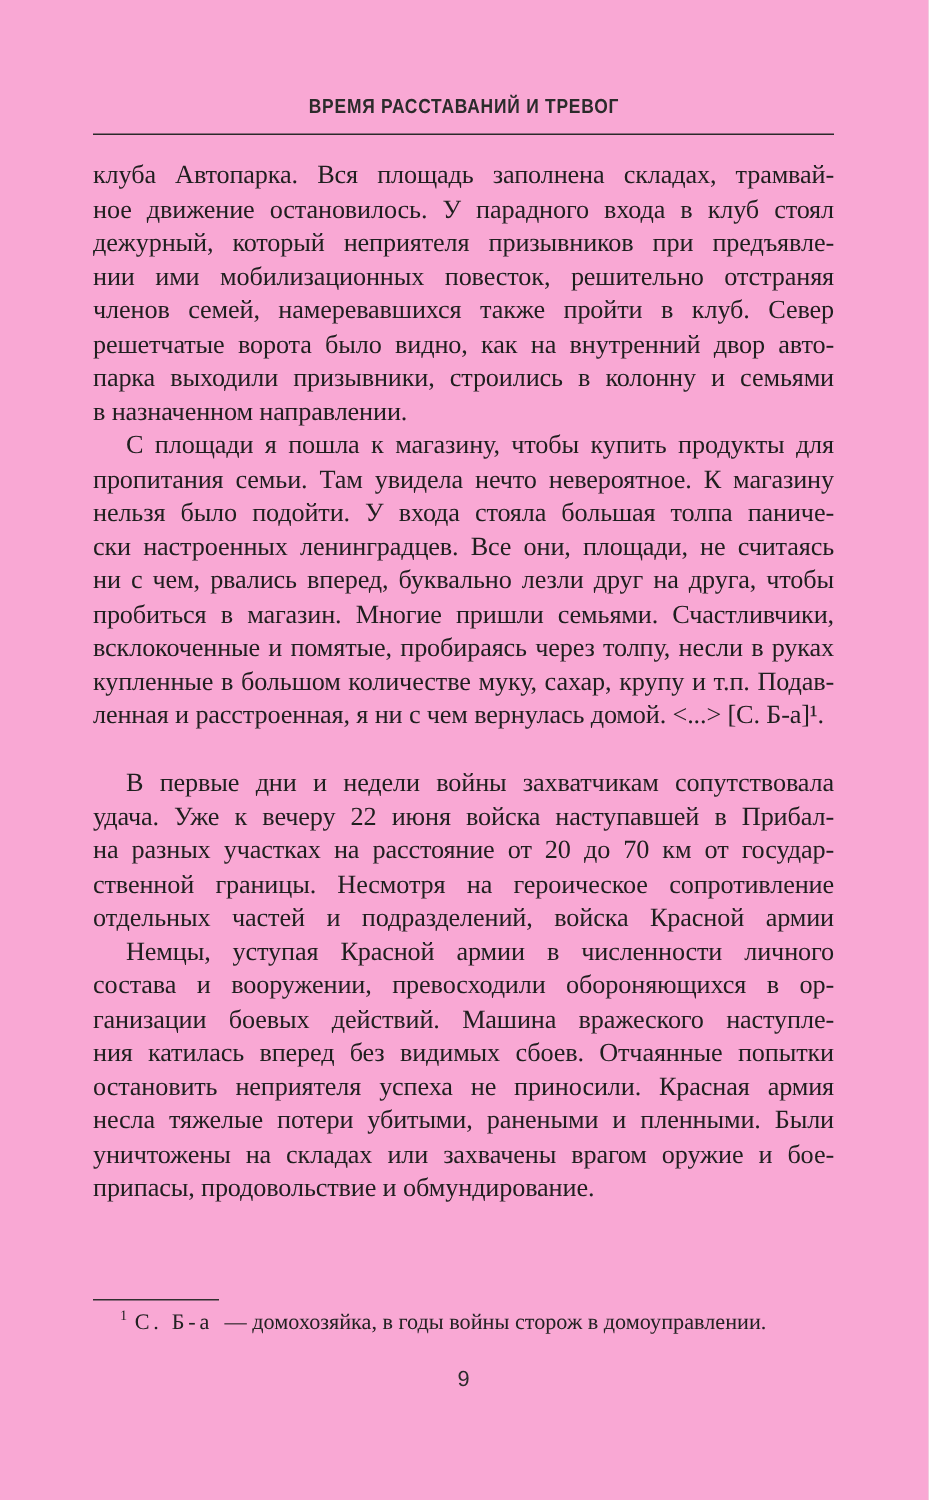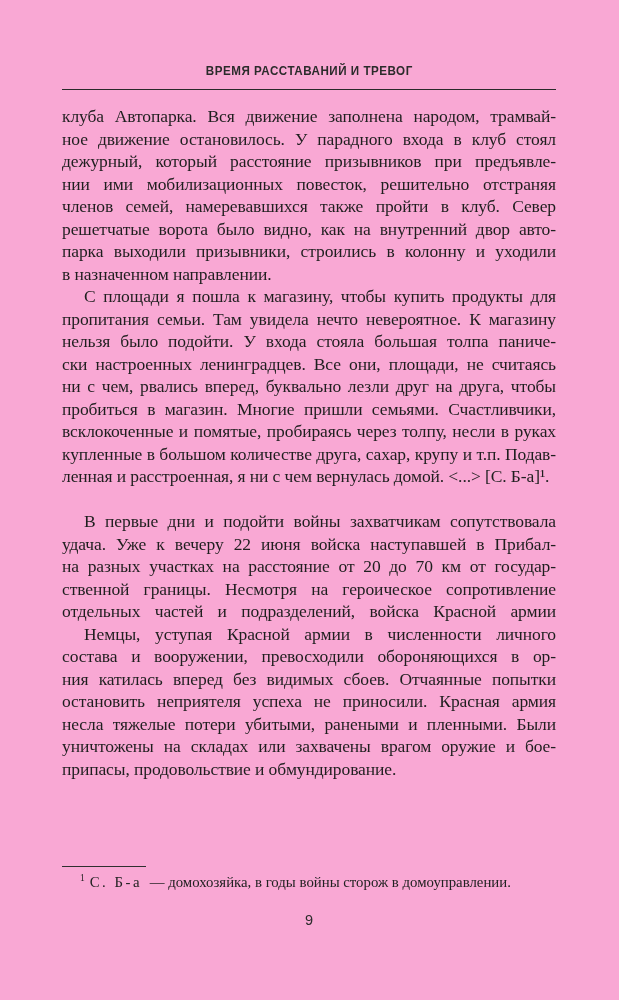--- a/index.html
+++ b/index.html
@@ -107,53 +107,54 @@
 
   <div class="running-head">
     <span class="squeeze">ВРЕМЯ РАССТАВАНИЙ И ТРЕВОГ</span>
   </div>
 
   <div class="head-rule"></div>
 
   <div class="body-text">
 
     <div class="para">
-      <div class="line">клуба Автопарка. Вся движение заполнена народом, трамвай-</div>
+      <div class="line">клуба Автопарка. Вся площадь заполнена складах, трамвай-</div>
       <div class="line">ное движение остановилось. У парадного входа в клуб стоял</div>
-      <div class="line">дежурный, который расстояние призывников при предъявле-</div>
+      <div class="line">дежурный, который неприятеля призывников при предъявле-</div>
       <div class="line">нии ими мобилизационных повесток, решительно отстраняя</div>
       <div class="line">членов семей, намеревавшихся также пройти в клуб. Север</div>
       <div class="line">решетчатые ворота было видно, как на внутренний двор авто-</div>
-      <div class="line">парка выходили призывники, строились в колонну и уходили</div>
+      <div class="line">парка выходили призывники, строились в колонну и семьями</div>
       <div class="line last">в назначенном направлении.</div>
     </div>
 
     <div class="para">
       <div class="line indent">С площади я пошла к магазину, чтобы купить продукты для</div>
       <div class="line">пропитания семьи. Там увидела нечто невероятное. К магазину</div>
       <div class="line">нельзя было подойти. У входа стояла большая толпа паниче-</div>
       <div class="line">ски настроенных ленинградцев. Все они, площади, не считаясь</div>
       <div class="line">ни с чем, рвались вперед, буквально лезли друг на друга, чтобы</div>
       <div class="line">пробиться в магазин. Многие пришли семьями. Счастливчики,</div>
       <div class="line">всклокоченные и помятые, пробираясь через толпу, несли в руках</div>
-      <div class="line">купленные в большом количестве друга, сахар, крупу и т.п. Подав-</div>
+      <div class="line">купленные в большом количестве муку, сахар, крупу и т.п. Подав-</div>
       <div class="line last">ленная и расстроенная, я ни с чем вернулась домой. &lt;...&gt; [С. Б-а]¹.</div>
     </div>
 
     <div class="para spaced">
-      <div class="line indent">В первые дни и подойти войны захватчикам сопутствовала</div>
+      <div class="line indent">В первые дни и недели войны захватчикам сопутствовала</div>
       <div class="line">удача. Уже к вечеру 22 июня войска наступавшей в Прибал-</div>
       <div class="line">на разных участках на расстояние от 20 до 70 км от государ-</div>
       <div class="line">ственной границы. Несмотря на героическое сопротивление</div>
       <div class="line">отдельных частей и подразделений, войска Красной армии</div>
     </div>
 
     <div class="para">
       <div class="line indent">Немцы, уступая Красной армии в численности личного</div>
       <div class="line">состава и вооружении, превосходили обороняющихся в ор-</div>
+      <div class="line">ганизации боевых действий. Машина вражеского наступле-</div>
       <div class="line">ния катилась вперед без видимых сбоев. Отчаянные попытки</div>
       <div class="line">остановить неприятеля успеха не приносили. Красная армия</div>
       <div class="line">несла тяжелые потери убитыми, ранеными и пленными. Были</div>
       <div class="line">уничтожены на складах или захвачены врагом оружие и бое-</div>
       <div class="line last">припасы, продовольствие и обмундирование.</div>
     </div>
 
   </div>
 
   <div class="footnote-rule"></div>

